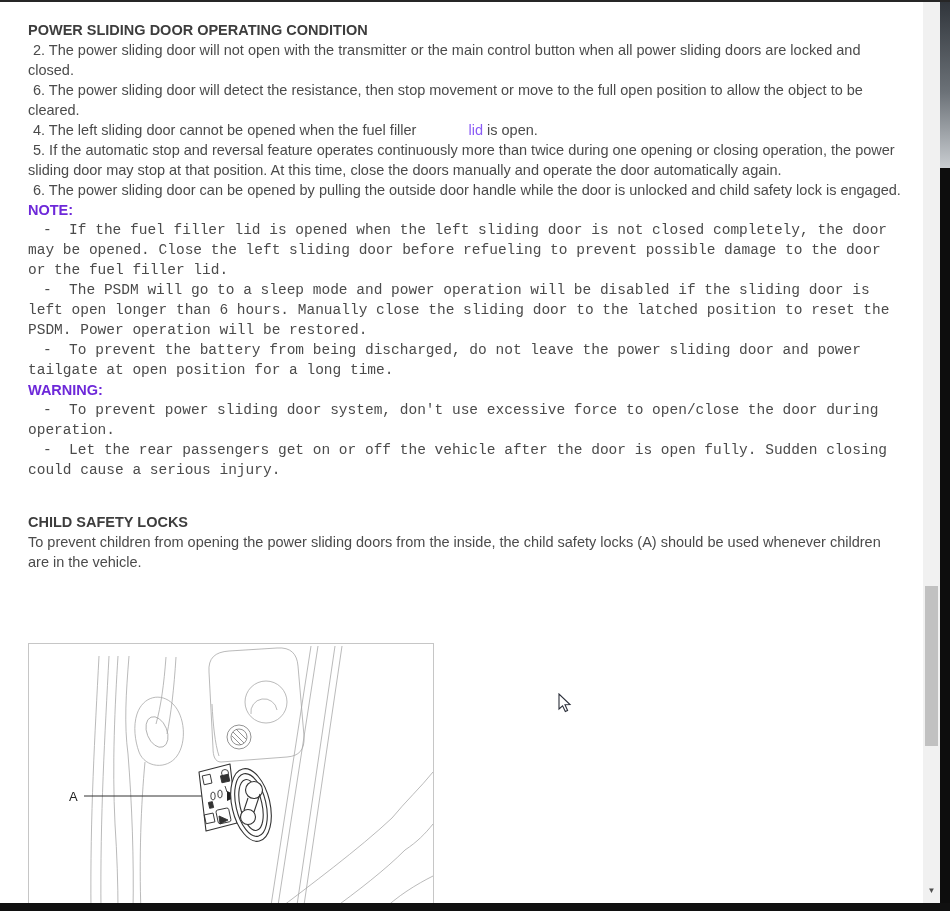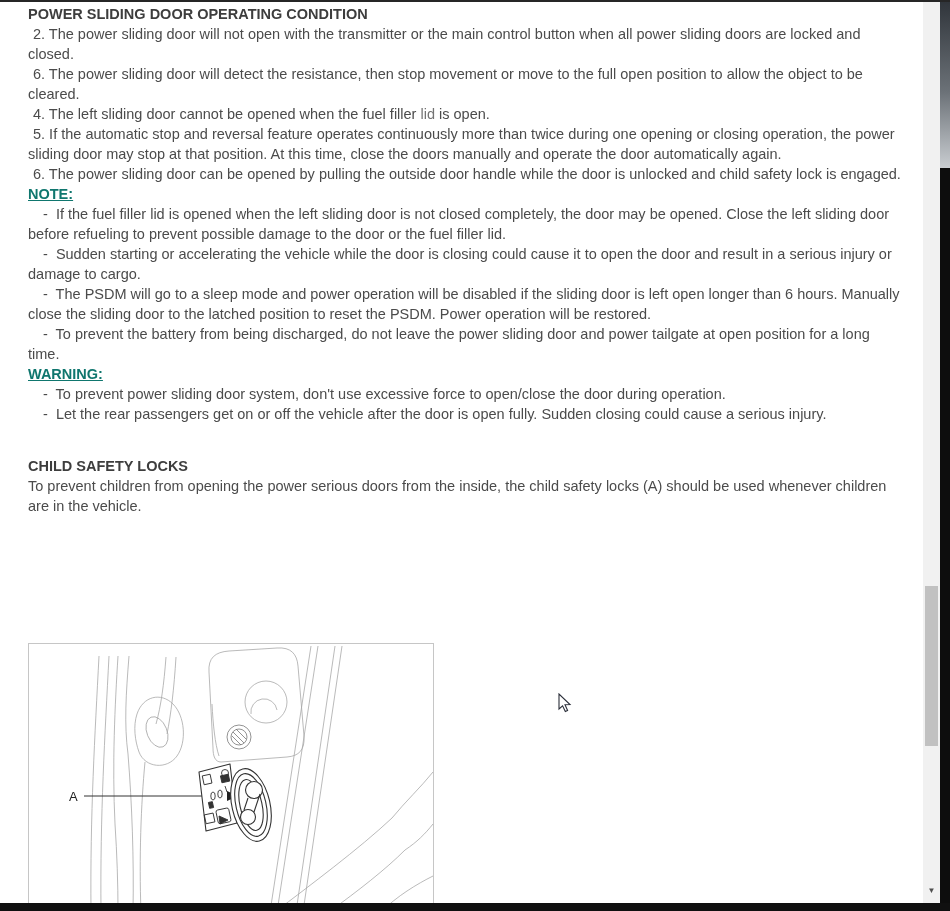--- a/index.html
+++ b/index.html
@@ -9,28 +9,28 @@
     font-family:"Liberation Sans","DejaVu Sans",sans-serif;
     font-size:14.5px;line-height:20px;color:#4b4b4b;
   }
   .top-edge{position:absolute;top:0;left:0;width:100%;height:2px;background:#262626;z-index:7;}
   .bottom-bar{position:absolute;bottom:0;left:0;width:100%;height:8px;background:#101010;z-index:8;}
   .right-strip{position:absolute;top:0;right:0;width:10px;height:100%;background:#0d0d0d;z-index:6;}
   .right-strip-thumb{width:100%;height:168px;background:linear-gradient(180deg,#2f343a 0%,#6c7278 55%,#c9cdd1 100%);}
   .scrollbar{position:absolute;top:2px;right:10px;width:17px;height:901px;background:#f1f1f1;z-index:7;}
   .sb-thumb{position:absolute;top:584px;left:2px;width:13px;height:160px;background:#c1c1c1;}
   .sb-arrow{position:absolute;bottom:8px;left:0;width:100%;text-align:center;font-size:8px;line-height:8px;color:#4f4f4f;}
-  .content{box-sizing:border-box;padding:4px 45px 0 28px;width:950px;}
+  .content{box-sizing:border-box;padding:20px 45px 0 28px;width:950px;}
   .content p{margin:0;white-space:pre-wrap;}
   h1,h2{font-size:14.5px;line-height:20px;margin:0;color:#3d3d3d;font-weight:700;}
   .num{text-indent:5px;}
-  .bullet{text-indent:15px;}
-  .sub-head{font-weight:700;color:#0f766e;margin:20px 0 0 15px;text-decoration:underline;}
+  .bullet{text-indent:15px;font-family:Liberation Mono, monospace;}
+  .sub-head{font-weight:700;color:#6d28d9;margin:20px 0 0 15px;}
   .gap-head{margin-top:32px;}
-  a.doc-link{color:#737373;text-decoration:none;cursor:pointer;}
+  a.doc-link{color:#8b5cf6;text-decoration:none;cursor:pointer;margin-left:48px;}
   .figure-box{
     position:absolute;left:28px;top:643px;width:404px;height:268px;
     border:1px solid #c6c6c6;border-bottom:none;background:#fff;z-index:1;
   }
   .figure-box svg{display:block;}
   .cursor{position:absolute;left:558px;top:693px;z-index:10;}
   .ln{stroke:#a8a8a8;stroke-width:.8;fill:none;}
   .dk{stroke:#333;fill:none;stroke-width:1.1;stroke-linejoin:round;}
 </style>
 </head>
@@ -42,31 +42,30 @@
   <h1>POWER SLIDING DOOR OPERATING CONDITION</h1>
 
   <p class="num">2. The power sliding door will not open with the transmitter or the main control button when all power sliding doors are locked and closed.</p>
   <p class="num">6. The power sliding door will detect the resistance, then stop movement or move to the full open position to allow the object to be cleared.</p>
   <p class="num"><span>4. The left sliding door cannot be opened when the fuel filler </span><a class="doc-link">lid</a><span> is open.</span></p>
   <p class="num">5. If the automatic stop and reversal feature operates continuously more than twice during one opening or closing operation, the power sliding door may stop at that position. At this time, close the doors manually and operate the door automatically again.</p>
   <p class="num">6. The power sliding door can be opened by pulling the outside door handle while the door is unlocked and child safety lock is engaged.</p>
 
   <p class="sub-head">NOTE:</p>
   <p class="bullet">-  If the fuel filler lid is opened when the left sliding door is not closed completely, the door may be opened. Close the left sliding door before refueling to prevent possible damage to the door or the fuel filler lid.</p>
-  <p class="bullet">-  Sudden starting or accelerating the vehicle while the door is closing could cause it to open the door and result in a serious injury or damage to cargo.</p>
   <p class="bullet">-  The PSDM will go to a sleep mode and power operation will be disabled if the sliding door is left open longer than 6 hours. Manually close the sliding door to the latched position to reset the PSDM. Power operation will be restored.</p>
 
   <p class="bullet">-  To prevent the battery from being discharged, do not leave the power sliding door and power tailgate at open position for a long time.</p>
 
   <p class="sub-head">WARNING:</p>
   <p class="bullet">-  To prevent power sliding door system, don't use excessive force to open/close the door during operation.</p>
   <p class="bullet">-  Let the rear passengers get on or off the vehicle after the door is open fully. Sudden closing could cause a serious injury.</p>
 
   <h2 class="gap-head">CHILD SAFETY LOCKS</h2>
-  <p>To prevent children from opening the power serious doors from the inside, the child safety locks (A) should be used whenever children are in the vehicle.</p>
+  <p>To prevent children from opening the power sliding doors from the inside, the child safety locks (A) should be used whenever children are in the vehicle.</p>
 </div>
 
 <div class="figure-box">
   <svg width="404" height="268" viewBox="0 0 404 268">
 
     <path class="ln" d="M70,12 C66,90 61,170 62,268"></path>
     <path class="ln" d="M80,12 C76,90 71,170 72,268"></path>
     <path class="ln" d="M89,12 C86,60 83,120 86,180 C88,210 89,240 89,268"></path>
     <path class="ln" d="M100,12 C97,50 95,80 99,110 C103,160 105,215 104,268"></path>
     <path class="ln" d="M137,13 C135,40 132,62 127,80"></path>

